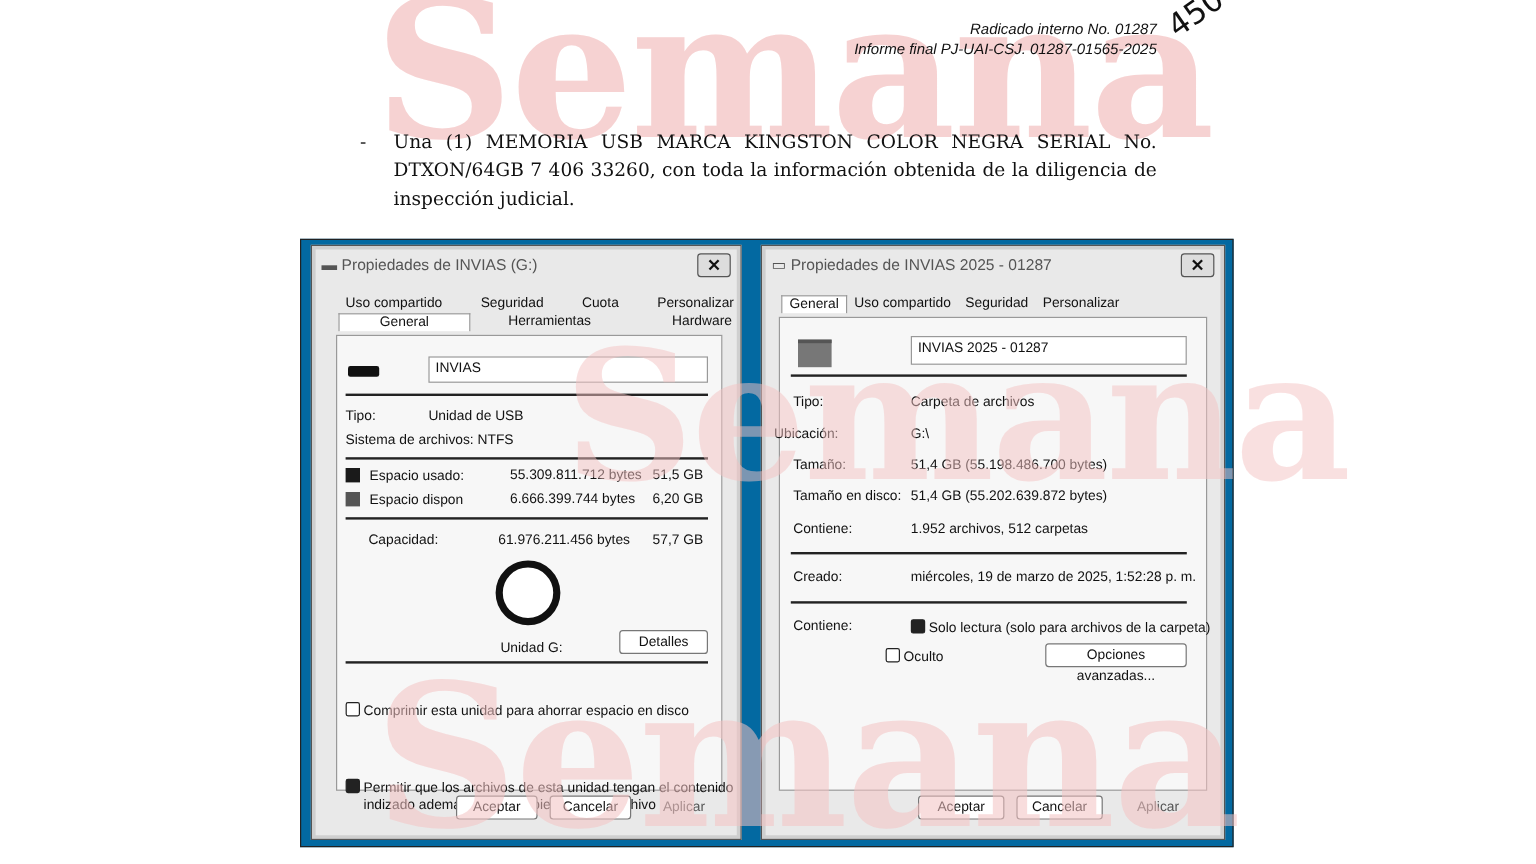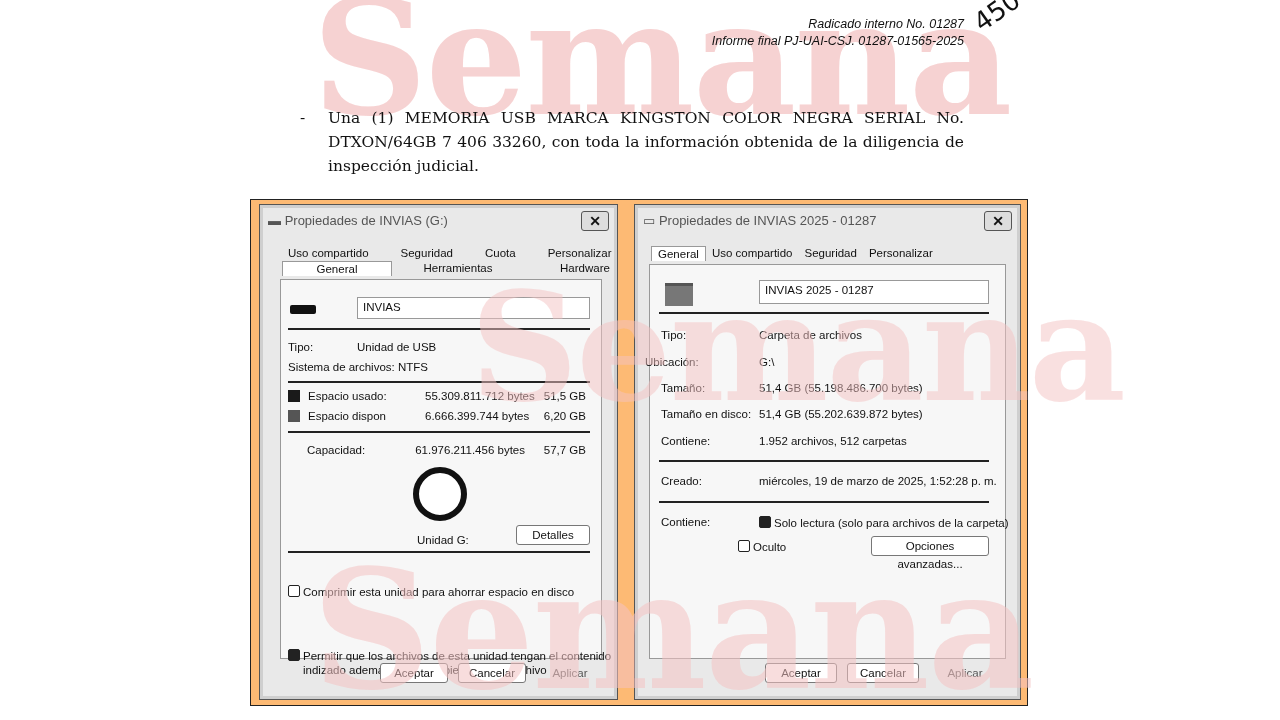--- a/index.html
+++ b/index.html
@@ -12,21 +12,21 @@
   .wm3 { left:312px; top:548px; font-size:165px; opacity:0.55; }
   .hdr { position:absolute; right:316px; top:16px; text-align:right; font-style:italic;
          font-size:12.5px; line-height:17px; color:#111; z-index:10; }
   .handmark { position:absolute; left:972px; top:-4px; font-size:26px; transform:rotate(-35deg);
               font-family:"DejaVu Sans", sans-serif; z-index:10; }
   .para { position:absolute; left:300px; top:106px; width:664px; z-index:10;
           font-family:"DejaVu Serif", serif; font-size:15.5px; line-height:24px; }
   .para .dash { position:absolute; left:0; top:0; }
   .para .txt { margin-left:28px; text-align:justify; text-align-last:left; }
   .shot { position:absolute; left:250px; top:199px; width:776px; height:505px;
-          border:1px solid #222; background:#fdba74; z-index:2;text-decoration:underline; }
+          border:1px solid #222; background:#0369a1; z-index:2;text-decoration:underline; }
   .dlg { position:absolute; background:#e9e9e9; border:1px solid #555;
          box-shadow: inset 0 0 0 3px #cfcfcf; }
   .d1 { left:8px; top:4px; width:357px; height:494px; }
   .d2 { left:383px; top:4px; width:385px; height:494px; }
   .title { position:absolute; left:8px; top:8px; font-size:13px; color:#555; }
   .close { position:absolute; right:8px; top:6px; width:26px; height:18px; border:1px solid #555;
            border-radius:3px; background:#ddd; font-size:14px; font-weight:bold; text-align:center; line-height:18px; }
   .tabs-r1, .tabs-r2 { position:absolute; display:flex; font-size:11.5px; }
   .tab { padding:1px 6px; white-space:nowrap; }
   .tab.active { background:#fff; border:1px solid #999; border-bottom:none; }

